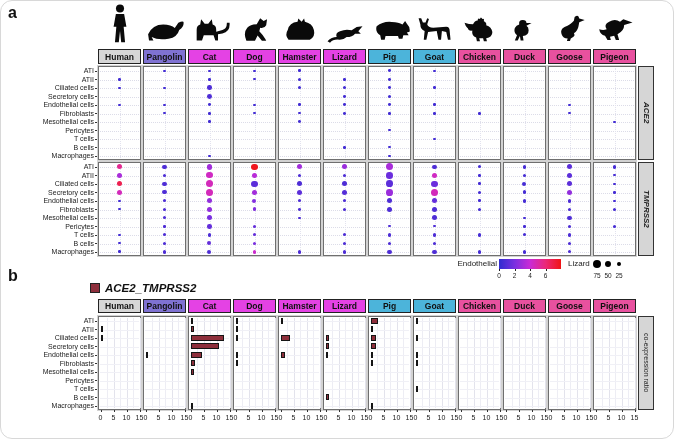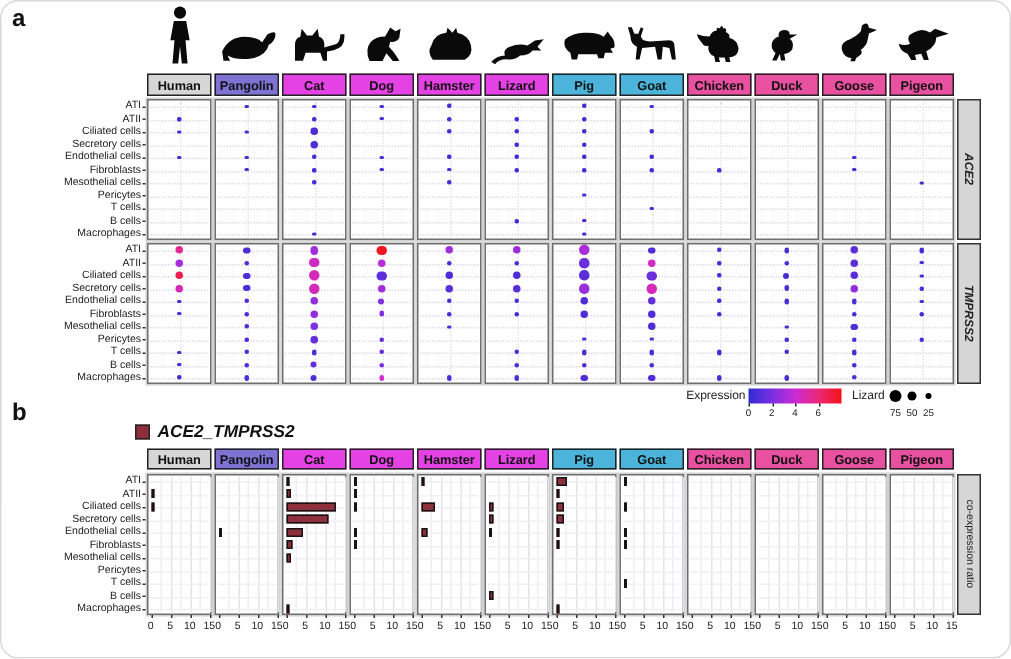--- a/index.html
+++ b/index.html
@@ -40,21 +40,21 @@
 
 <div class="stage">
   <div class="panel-label" style="left:7px;top:3px;">a</div>
   <div class="panel-label" style="left:7px;top:266px;">b</div>
 
   <div class="b-title" style="left:89px;top:281px;">
     <span class="b-swatch"></span>
     <span class="b-title-text">ACE2_TMPRSS2</span>
   </div>
 
-  <div class="leg-label" style="left:428px;top:258px;width:68px;text-align:right;">Expression</div>
+  <div class="leg-label" style="left:428px;top:258px;width:68px;text-align:right;">Endothelial</div>
   <div class="grad" id="gradbar" style="left: 498px; top: 258px; width: 62px; background: linear-gradient(to right, rgb(48, 44, 208) 0%, rgb(122, 47, 224) 25%, rgb(201, 43, 214) 50%, rgb(235, 40, 120) 75%, rgb(240, 20, 20) 100%);"></div>
   <div id="gradticks">
       <div class="gtickmark" style="left: 498px; top: 268px;"></div>
       <div class="gtick" style="left: 498px; top: 271px;">0</div>
       <div class="gtickmark" style="left: 513.5px; top: 268px;"></div>
       <div class="gtick" style="left: 513.5px; top: 271px;">2</div>
       <div class="gtickmark" style="left: 529px; top: 268px;"></div>
       <div class="gtick" style="left: 529px; top: 271px;">4</div>
       <div class="gtickmark" style="left: 544.5px; top: 268px;"></div>
       <div class="gtick" style="left: 544.5px; top: 271px;">6</div>

